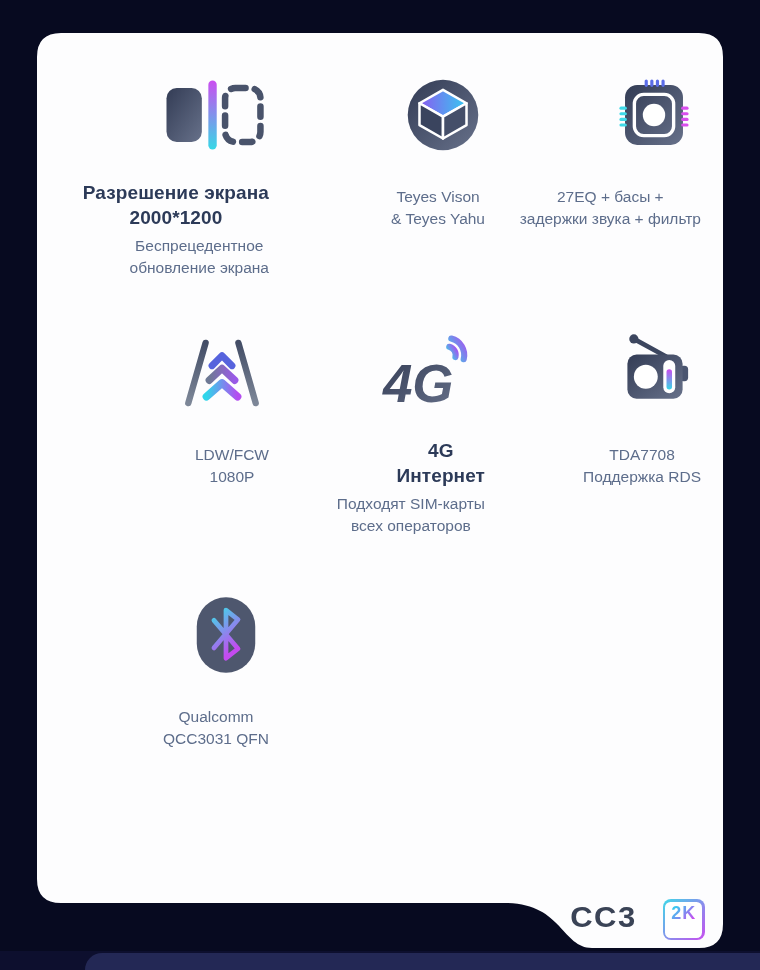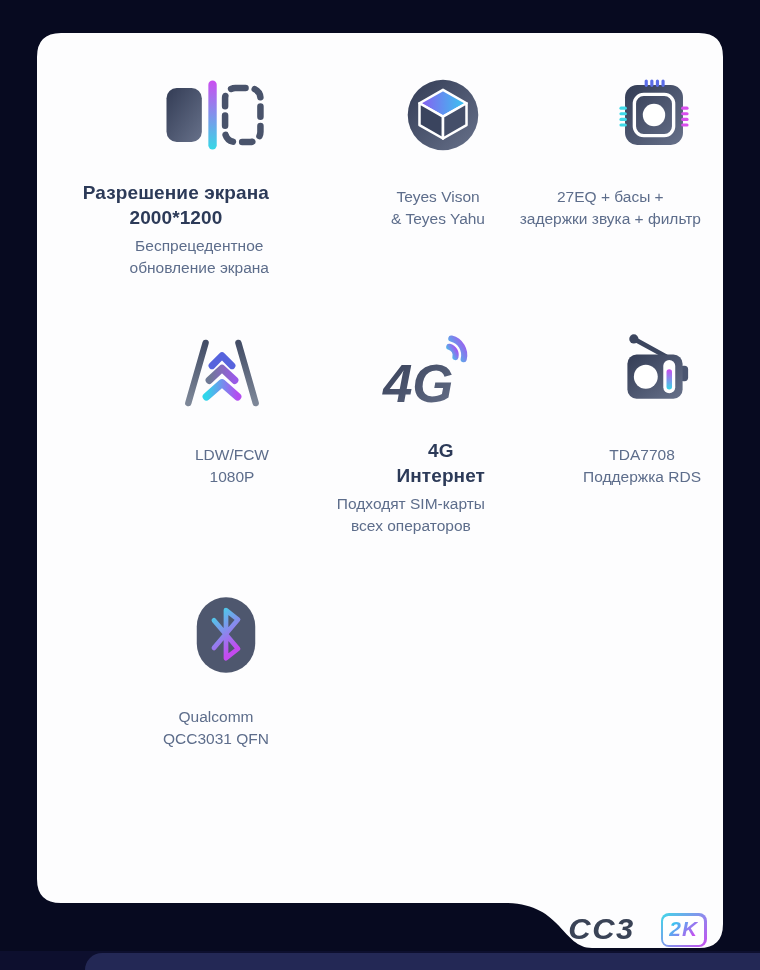--- a/index.html
+++ b/index.html
@@ -19,33 +19,33 @@
   .icon-wrap { height:104px; display:flex; align-items:center; justify-content:center; margin-bottom:14px; }
   .title {
     font-size:19px; font-weight:bold; color:#2c3a58; line-height:1.3;
     white-space:pre-line; letter-spacing:0.1px;
   }
   .subtitle {
     margin-top:5px; font-size:15.5px; color:#5d6d8b; line-height:1.42; white-space:pre-line;
   }
   .logo {
     position:absolute; left:552px; top:899px; width:171px; height:48px;
-    display:flex; align-items:flex-end; justify-content:center; gap:26px;font-style:italic;
+    display:flex; align-items:flex-start; justify-content:center; gap:26px;
   }
   .logo-text {
     font-size:31px; font-weight:bold; color:#3a4356; letter-spacing:1.5px;
     transform:scaleY(0.96);
   }
   .badge {
     border-radius:8px; padding:2.5px;
     background:linear-gradient(135deg,#3fd9e8,#c94df0);
   }
   .badge-inner {
-    display:block; background:#ffffff; border-radius:5.5px; padding:1px 6px 4px;
-    font-size:21px; font-weight:bold; color:#8a55e8; letter-spacing:1px;
+    display:block; background:#ffffff; border-radius:5.5px; padding:1px 6px 14px;
+    font-size:18px; font-weight:bold; color:#8a55e8; letter-spacing:1px;
   }
   @supports (-webkit-background-clip:text) {
     .badge-inner {
       background:#fff;
     }
     .badge-inner span {
       background:linear-gradient(135deg,#38c6f0 20%,#c94df0 85%);
       -webkit-background-clip:text; background-clip:text; color:transparent;
     }
   }

